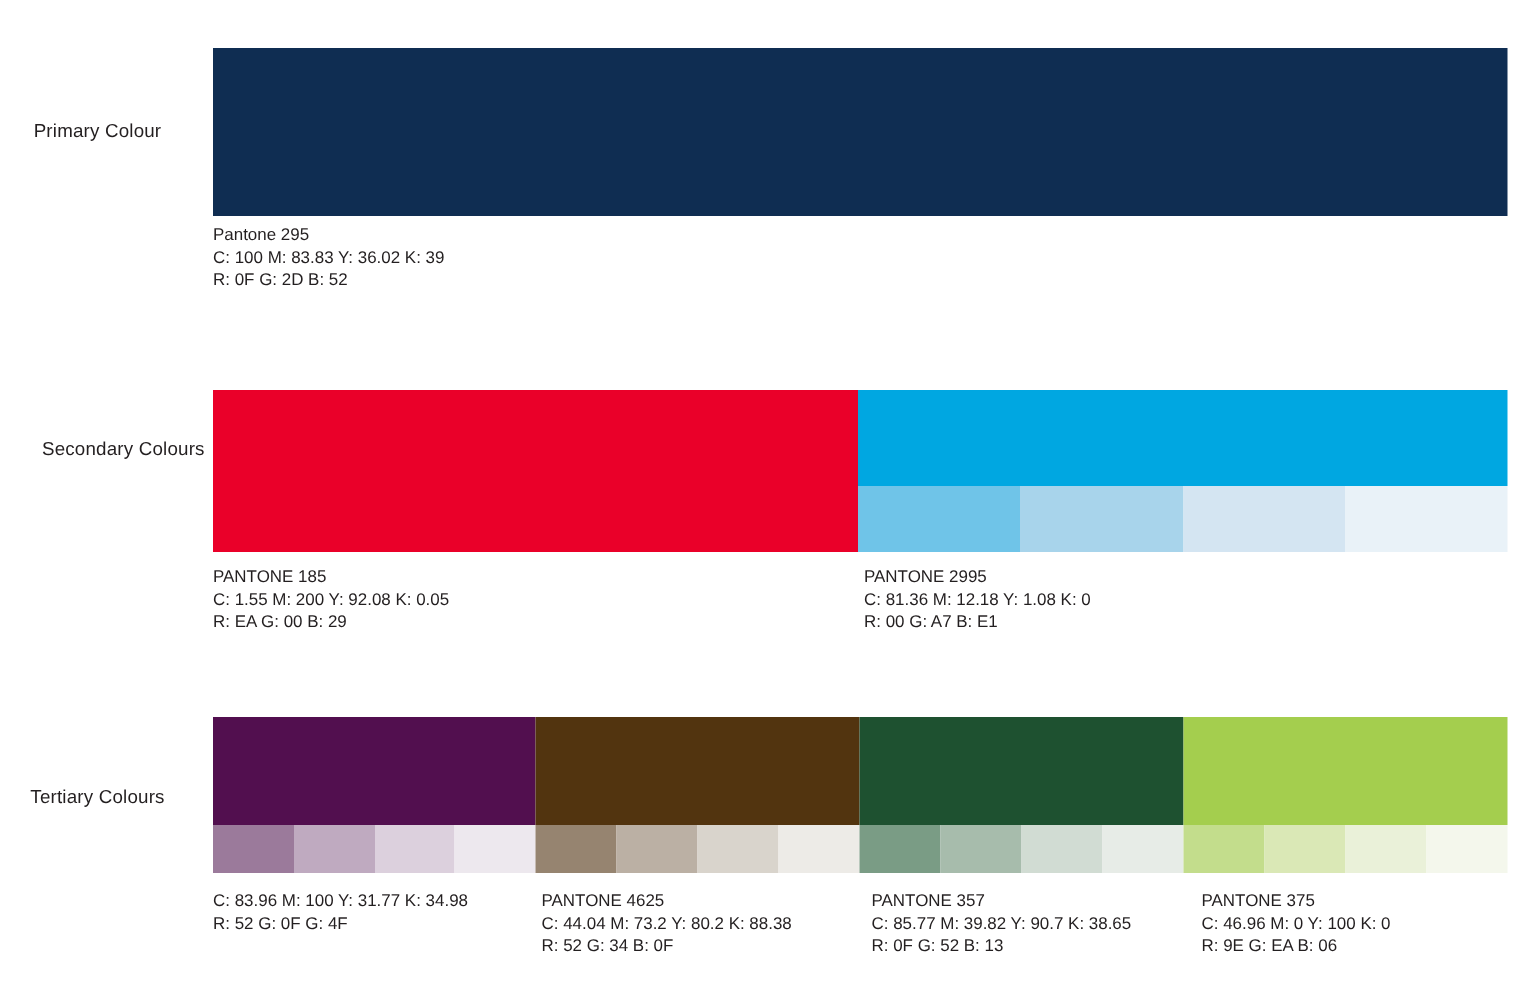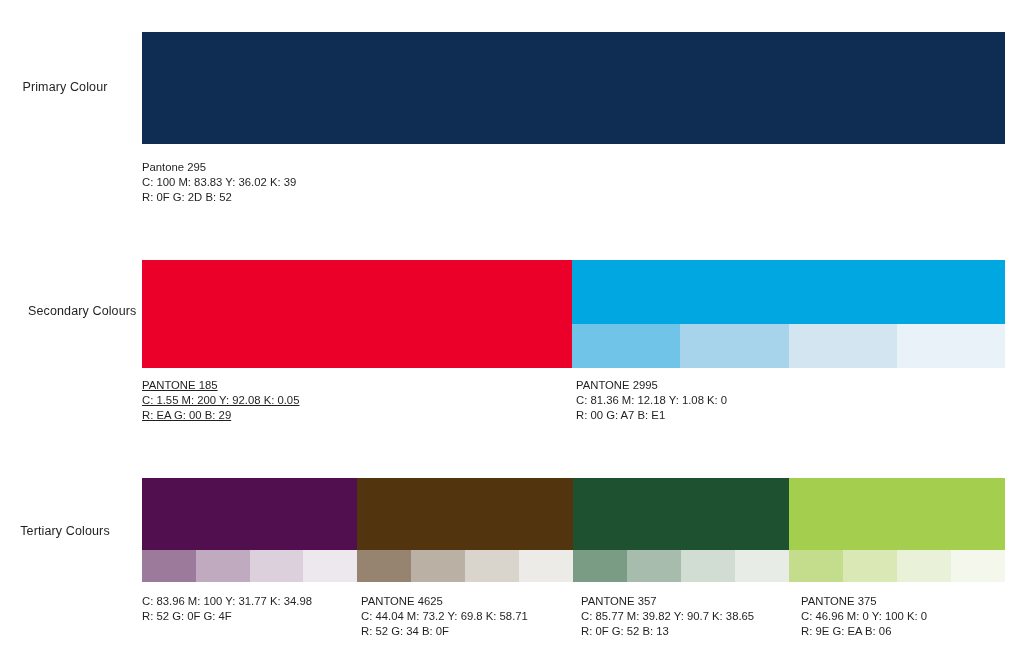--- a/index.html
+++ b/index.html
@@ -104,21 +104,21 @@
 <div class="palette-row" style="top: 32px; height: 112px;">
       <div class="swatch-area" style="height: 112px;">
         <div class="blocks">
           <div class="block" style="width: 863px;">
             <div class="block-main" title="Pantone 295" style="background: rgb(15, 45, 82);"></div>
           </div>
         </div>
       </div>
     </div>
     <div class="row-label" style="top: 80px;">Primary Colour</div>
-    <div class="specs" style="top: 160px;">
+    <div class="specs" style="top: 150px;">
       <div class="spec" style="width: 867px;">
         <span class="spec-name">Pantone 295</span>
         <span class="spec-cmyk">C: 100  M: 83.83  Y: 36.02  K: 39</span>
         <span class="spec-rgb">R: 0F  G: 2D  B: 52</span>
       </div>
     </div>
     <div class="palette-row" style="top: 260px; height: 108px;">
       <div class="swatch-area" style="height: 108px;">
         <div class="blocks">
           <div class="block" style="width: 430px;">
@@ -129,23 +129,23 @@
             <div class="tint-strip" style="height: 44px;">
               <div class="tint" style="background: rgb(111, 196, 232);"></div>
               <div class="tint" style="background: rgb(168, 212, 235);"></div>
               <div class="tint" style="background: rgb(212, 229, 242);"></div>
               <div class="tint" style="background: rgb(233, 242, 248);"></div>
             </div>
           </div>
         </div>
       </div>
     </div>
-    <div class="row-label" style="top: 304px; padding-left: 28px;">Secondary Colours</div>
+    <div class="row-label" style="top: 292px; padding-left: 28px;">Secondary Colours</div>
     <div class="specs" style="top: 378px;">
-      <div class="spec" style="width: 434px; text-decoration: underline;">
+      <div class="spec" style="width: 434px;">
         <span class="spec-name">PANTONE 185</span>
         <span class="spec-cmyk">C: 1.55  M: 200  Y: 92.08  K: 0.05</span>
         <span class="spec-rgb">R: EA  G: 00  B: 29</span>
       </div>
       <div class="spec" style="width: 437px;">
         <span class="spec-name">PANTONE 2995</span>
         <span class="spec-cmyk">C: 81.36  M: 12.18  Y: 1.08  K: 0</span>
         <span class="spec-rgb">R: 00  G: A7  B: E1</span>
       </div>
     </div>
@@ -192,21 +192,21 @@
       </div>
     </div>
     <div class="row-label" style="top: 524px;">Tertiary Colours</div>
     <div class="specs" style="top: 594px;">
       <div class="spec" style="width: 219px;">
         <span class="spec-cmyk">C: 83.96  M: 100  Y: 31.77  K: 34.98</span>
         <span class="spec-rgb">R: 52  G: 0F  G: 4F</span>
       </div>
       <div class="spec" style="width: 220px;">
         <span class="spec-name">PANTONE 4625</span>
-        <span class="spec-cmyk">C: 44.04  M: 73.2  Y: 69.8  K: 58.71</span>
+        <span class="spec-cmyk">C: 44.04  M: 73.2  Y: 80.2  K: 88.38</span>
         <span class="spec-rgb">R: 52  G: 34  B: 0F</span>
       </div>
       <div class="spec" style="width: 220px;">
         <span class="spec-name">PANTONE 357</span>
         <span class="spec-cmyk">C: 85.77  M: 39.82  Y: 90.7  K: 38.65</span>
         <span class="spec-rgb">R: 0F  G: 52  B: 13</span>
       </div>
       <div class="spec" style="width: 220px;">
         <span class="spec-name">PANTONE 375</span>
         <span class="spec-cmyk">C: 46.96  M: 0  Y: 100  K: 0</span>

